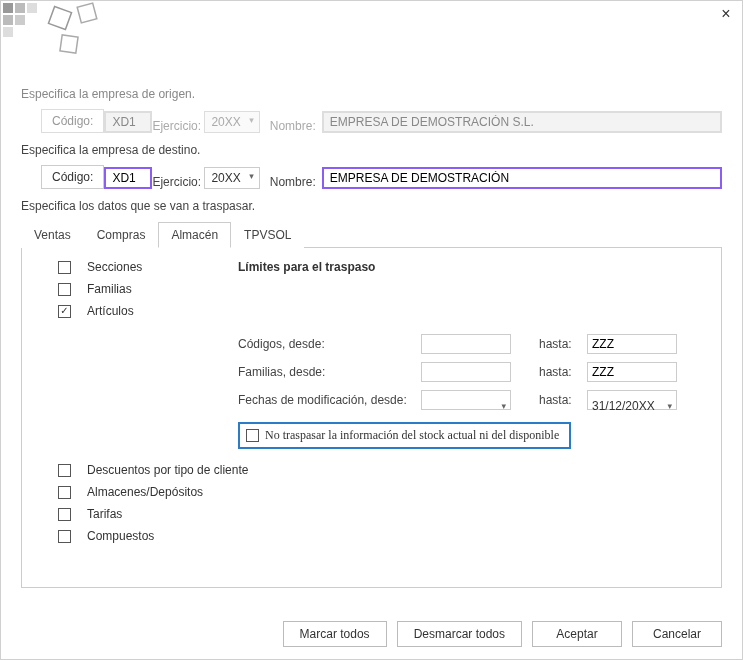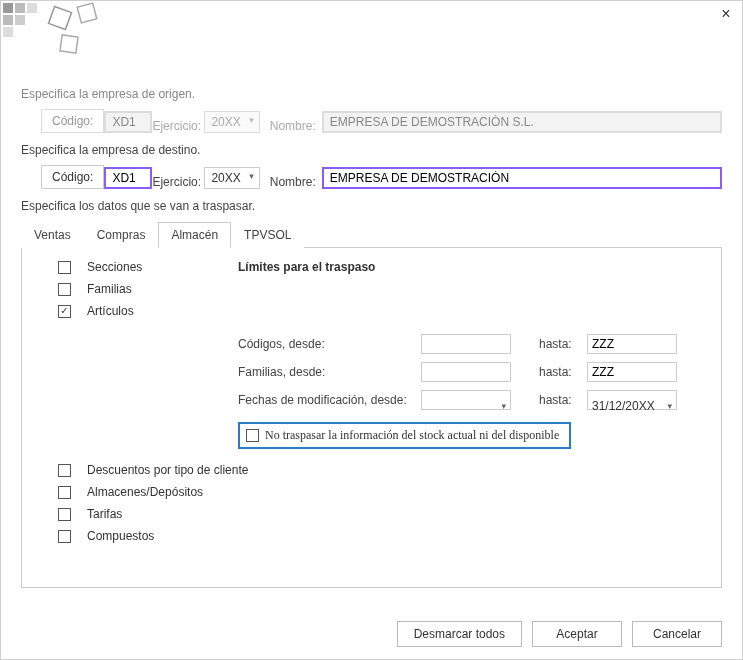--- a/index.html
+++ b/index.html
@@ -325,16 +325,17 @@
       <span>Tarifas</span>
     </div>
     <div class="checkbox-row">
       <span class="checkbox"></span>
       <span>Compuestos</span>
     </div>
   </div>
 </div>
 
 <div class="footer">
+  <div class="btn">Marcar todos</div>
   <div class="btn">Desmarcar todos</div>
   <div class="btn">Aceptar</div>
   <div class="btn">Cancelar</div>
 </div>
 
 </body></html>

